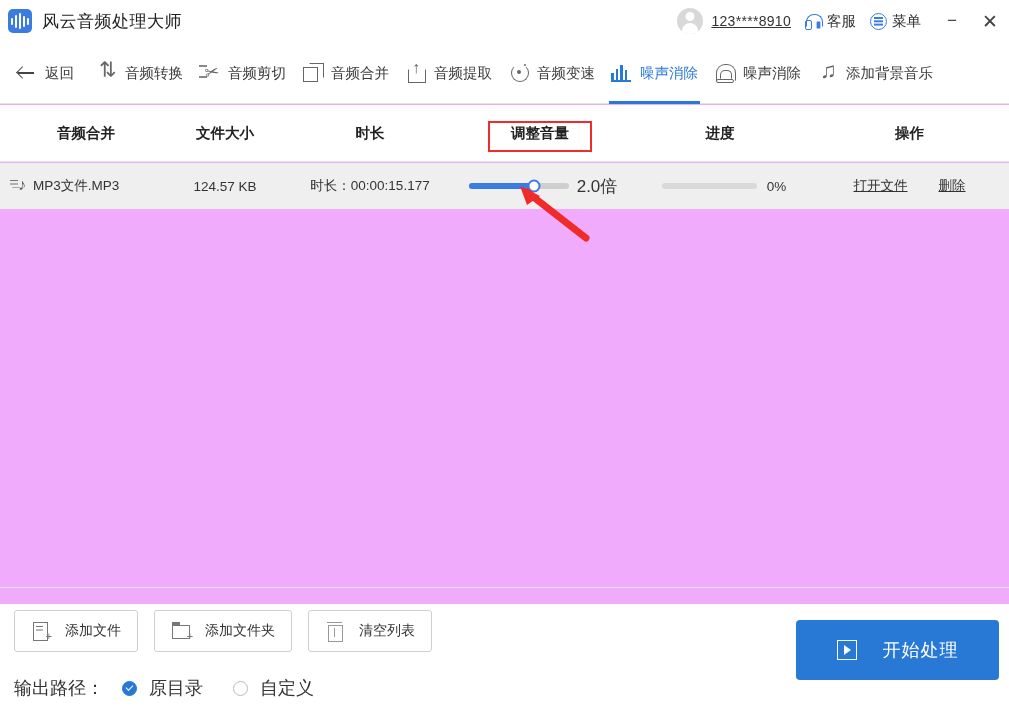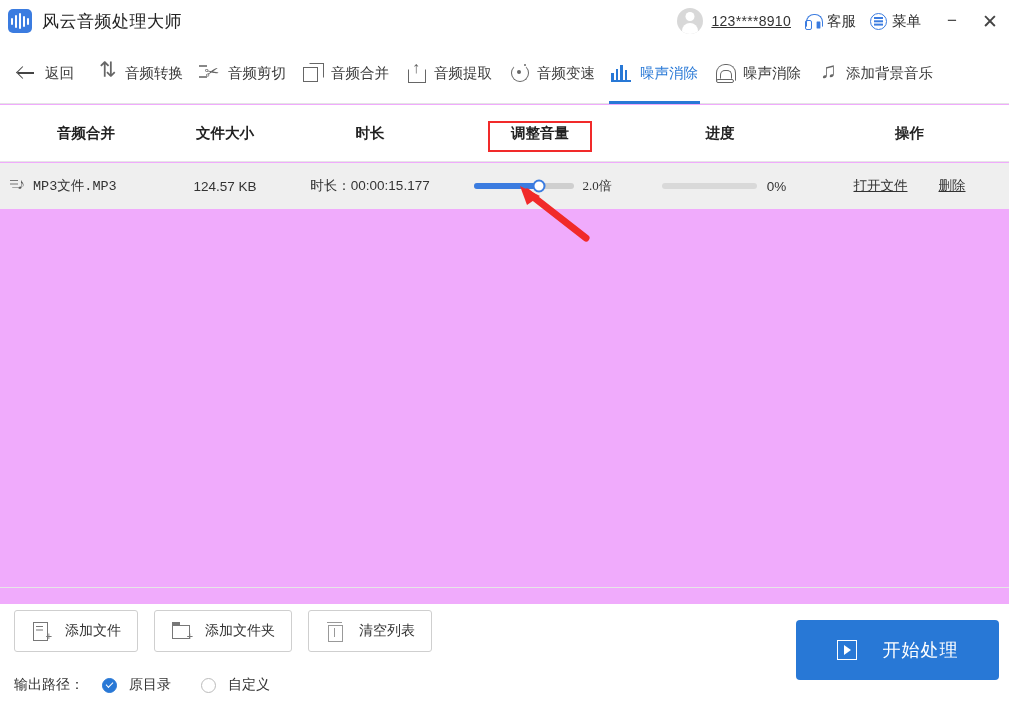--- a/index.html
+++ b/index.html
@@ -377,21 +377,20 @@
     width: 1009px; height: 46px;
     background: #efefef;
   }
   .trow .cell { font-size: 13.5px; color: #333; }
   .fname {
     display: flex;
     align-items: center;
     gap: 7px;
     padding-left: 10px;
     width: 100%;
-    font-family: Liberation Mono, monospace;
   }
   .ic-file {
     width: 16px; height: 18px;
     position: relative;
     flex: none;
   }
   .ic-file::before {
     content: "♪";
     position: absolute;
     right: 0px; top: -1px;
@@ -434,21 +433,21 @@
     position: absolute;
     left: 65%;
     top: 50%;
     transform: translate(-50%, -50%);
     width: 13px; height: 13px;
     border-radius: 50%;
     background: #ffffff;
     border: 2px solid #3b7ce0;
     cursor: pointer;
   }
-  .vol-text { font-size: 13px; color: #333; white-space: nowrap; font-family: Liberation Serif, serif; }
+  .vol-text { font-size: 17px; color: #333; white-space: nowrap; }
 
   .prog-wrap {
     display: flex;
     align-items: center;
     gap: 10px;
     padding-left: 8px;
   }
   .progbar {
     width: 95px; height: 6px;
     border-radius: 3px;
@@ -572,21 +571,21 @@
     left: 9px; top: 7px;
     width: 1.2px; height: 9px;
     background: #999;
   }
 
   .outrow {
     position: absolute;
     left: 14px; top: 676px;
     display: flex;
     align-items: center;
-    font-size: 14px;
+    font-size: 18px;
     color: #333;
   }
   .outlabel { margin-right: 18px; }
   .radio {
     display: flex;
     align-items: center;
     gap: 12px;
     margin-right: 30px;
     cursor: pointer;
   }

